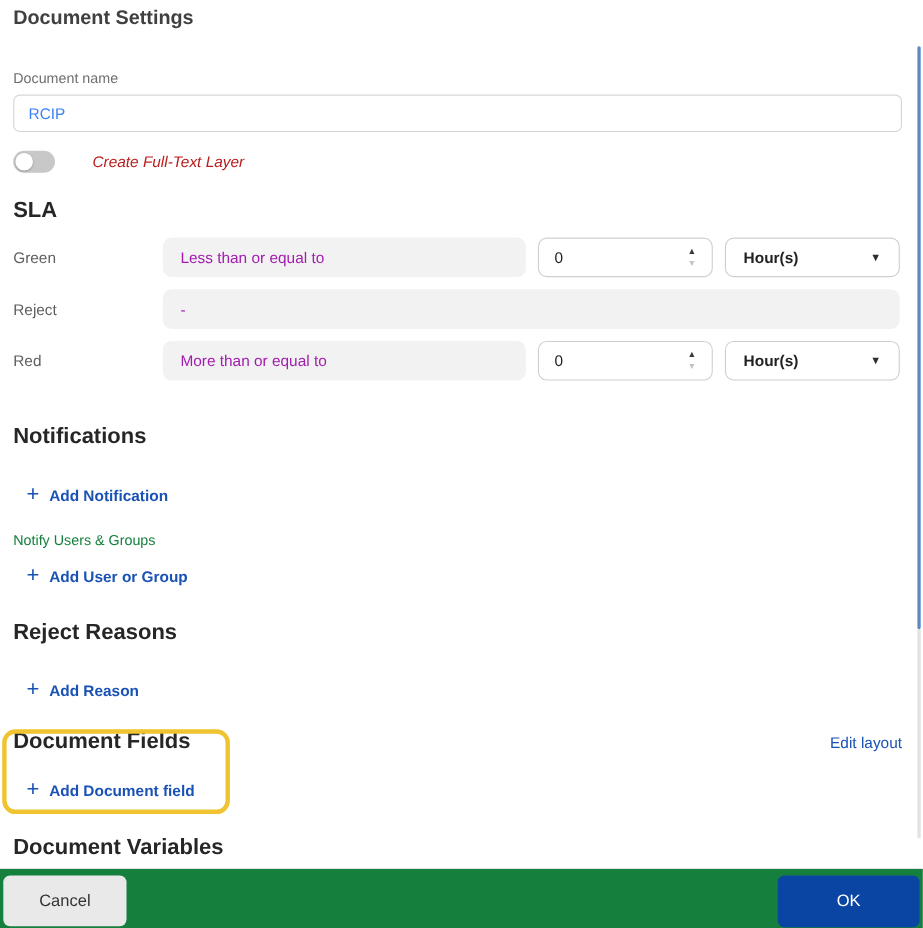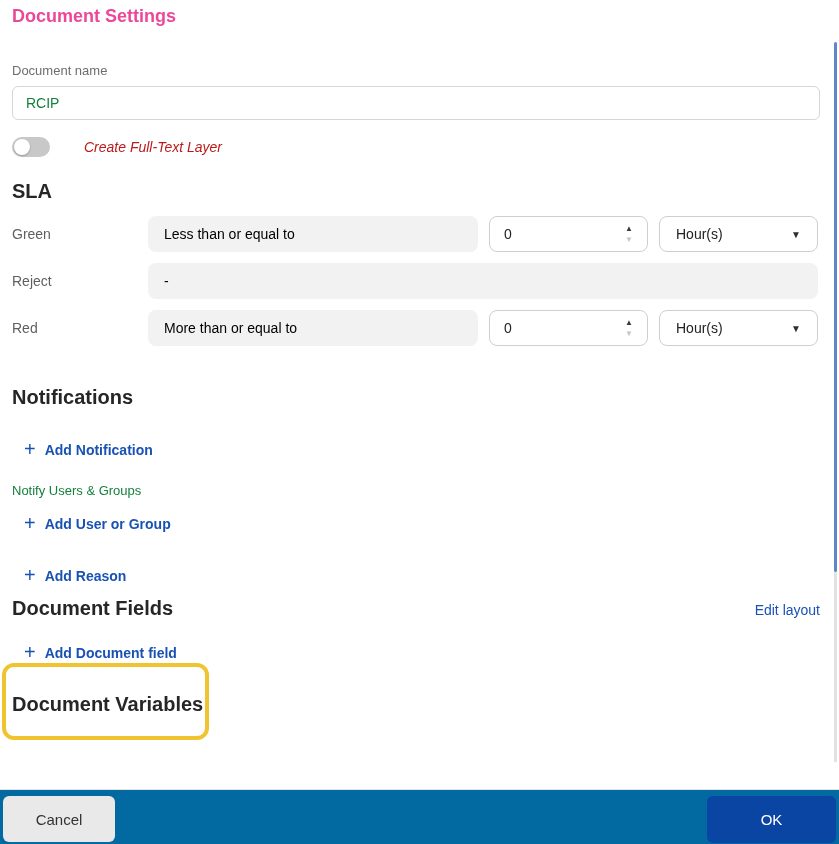--- a/index.html
+++ b/index.html
@@ -11,41 +11,41 @@
     overflow: hidden;
     color: #222;
   }
   .container { padding: 0 19px 0 12px; }
 
   .page-title {
     margin-top: 4px;
     font-size: 18px;
     line-height: 24px;
     font-weight: 700;
-    color: #ec4899;
+    color: #404040;
   }
 
   .field-label {
     display: block;
     margin-top: 35px;
     font-size: 13px;
     line-height: 15px;
     color: #6e6e6e;
   }
   .text-input {
     display: block;
     width: 100%;
     margin-top: 8px;
     height: 34px;
     border: 1px solid #d6d6d6;
     border-radius: 6px;
     padding: 12px 13px;
     font-family: "Liberation Sans", sans-serif;
     font-size: 14px;
-    color: #15803d;
+    color: #3b82f6;
     outline: none;
     background: #fff;
   }
 
   .toggle-row {
     margin-top: 17px;
     display: flex;
     align-items: center;
     height: 20px;
   }
@@ -96,21 +96,21 @@
   }
   .condition-box {
     width: 330px;
     flex: 0 0 auto;
     background: #f2f2f2;
     border-radius: 8px;
     display: flex;
     align-items: center;
     padding: 0 16px;
     font-size: 14px;
-    color: #000000;
+    color: #a21caf;
   }
   .condition-box.wide { width: 670px; }
   .number-input {
     width: 159px;
     flex: 0 0 auto;
     margin-left: 11px;
     background: #fff;
     border: 1px solid #cfcfcf;
     border-radius: 8px;
     display: flex;
@@ -139,20 +139,21 @@
     background: #fff;
     border: 1px solid #cfcfcf;
     border-radius: 8px;
     display: flex;
     align-items: center;
     justify-content: space-between;
     padding: 0 16px;
     font-size: 14px;
     color: #222;
     cursor: pointer;
+    font-weight: bold;
   }
   .caret-down { font-size: 10px; color: #2e2e2e; }
 
   .add-link {
     display: flex;
     align-items: center;
     padding-left: 12px;
     color: #1952b4;
     font-size: 14px;
     line-height: 18px;
@@ -169,21 +170,21 @@
     top: -1px;
   }
   .l-add-notification { margin-top: 34px; }
   .l-add-user { margin-top: 17px; }
   .l-add-reason { margin-top: 34px; }
   .l-add-field { margin-top: 26px; }
 
   .sub-label { margin-top: 24px; font-size: 13px; line-height: 15px; color: #15803d; }
 
   .fields-header {
-    margin-top: 14px;
+    margin-top: 28px;
     display: flex;
     justify-content: space-between;
     align-items: baseline;
     gap: 28px;
   }
   .edit-layout-link {
     font-size: 14px;
     color: #1952b4;
     cursor: pointer;
   }
@@ -197,21 +198,21 @@
     pointer-events: none;
   }
 
   .footer-divider {
     position: absolute;
     left: 0; right: 0;
     top: 789px;
     height: 1px;
     background: #e3e3e3;
   }
-  .footer { position: absolute; left: 0; right: 0; top: 790px; bottom: 0; background: #0369a1; }
+  .footer { position: absolute; left: 0; right: 0; top: 790px; bottom: 0; background: #15803d; }
   .cancel-button {
     position: absolute;
     left: 3px; top: 6px;
     width: 112px; height: 46px;
     background: #e9e9e9;
     border: none;
     border-radius: 6px;
     font-family: "Liberation Sans", sans-serif;
     font-size: 15px;
     color: #333;
@@ -312,20 +313,21 @@
     <span>Add Notification</span>
   </div>
 
   <div class="sub-label">Notify Users &amp; Groups</div>
 
   <div class="add-link l-add-user">
     <span class="plus-glyph">+</span>
     <span>Add User or Group</span>
   </div>
 
+  <div class="section-heading h-reject">Reject Reasons</div>
 
   <div class="add-link l-add-reason">
     <span class="plus-glyph">+</span>
     <span>Add Reason</span>
   </div>
 
   <div class="fields-header">
     <div class="section-heading">Document Fields</div>
     <div class="edit-layout-link">Edit layout</div>
   </div>

